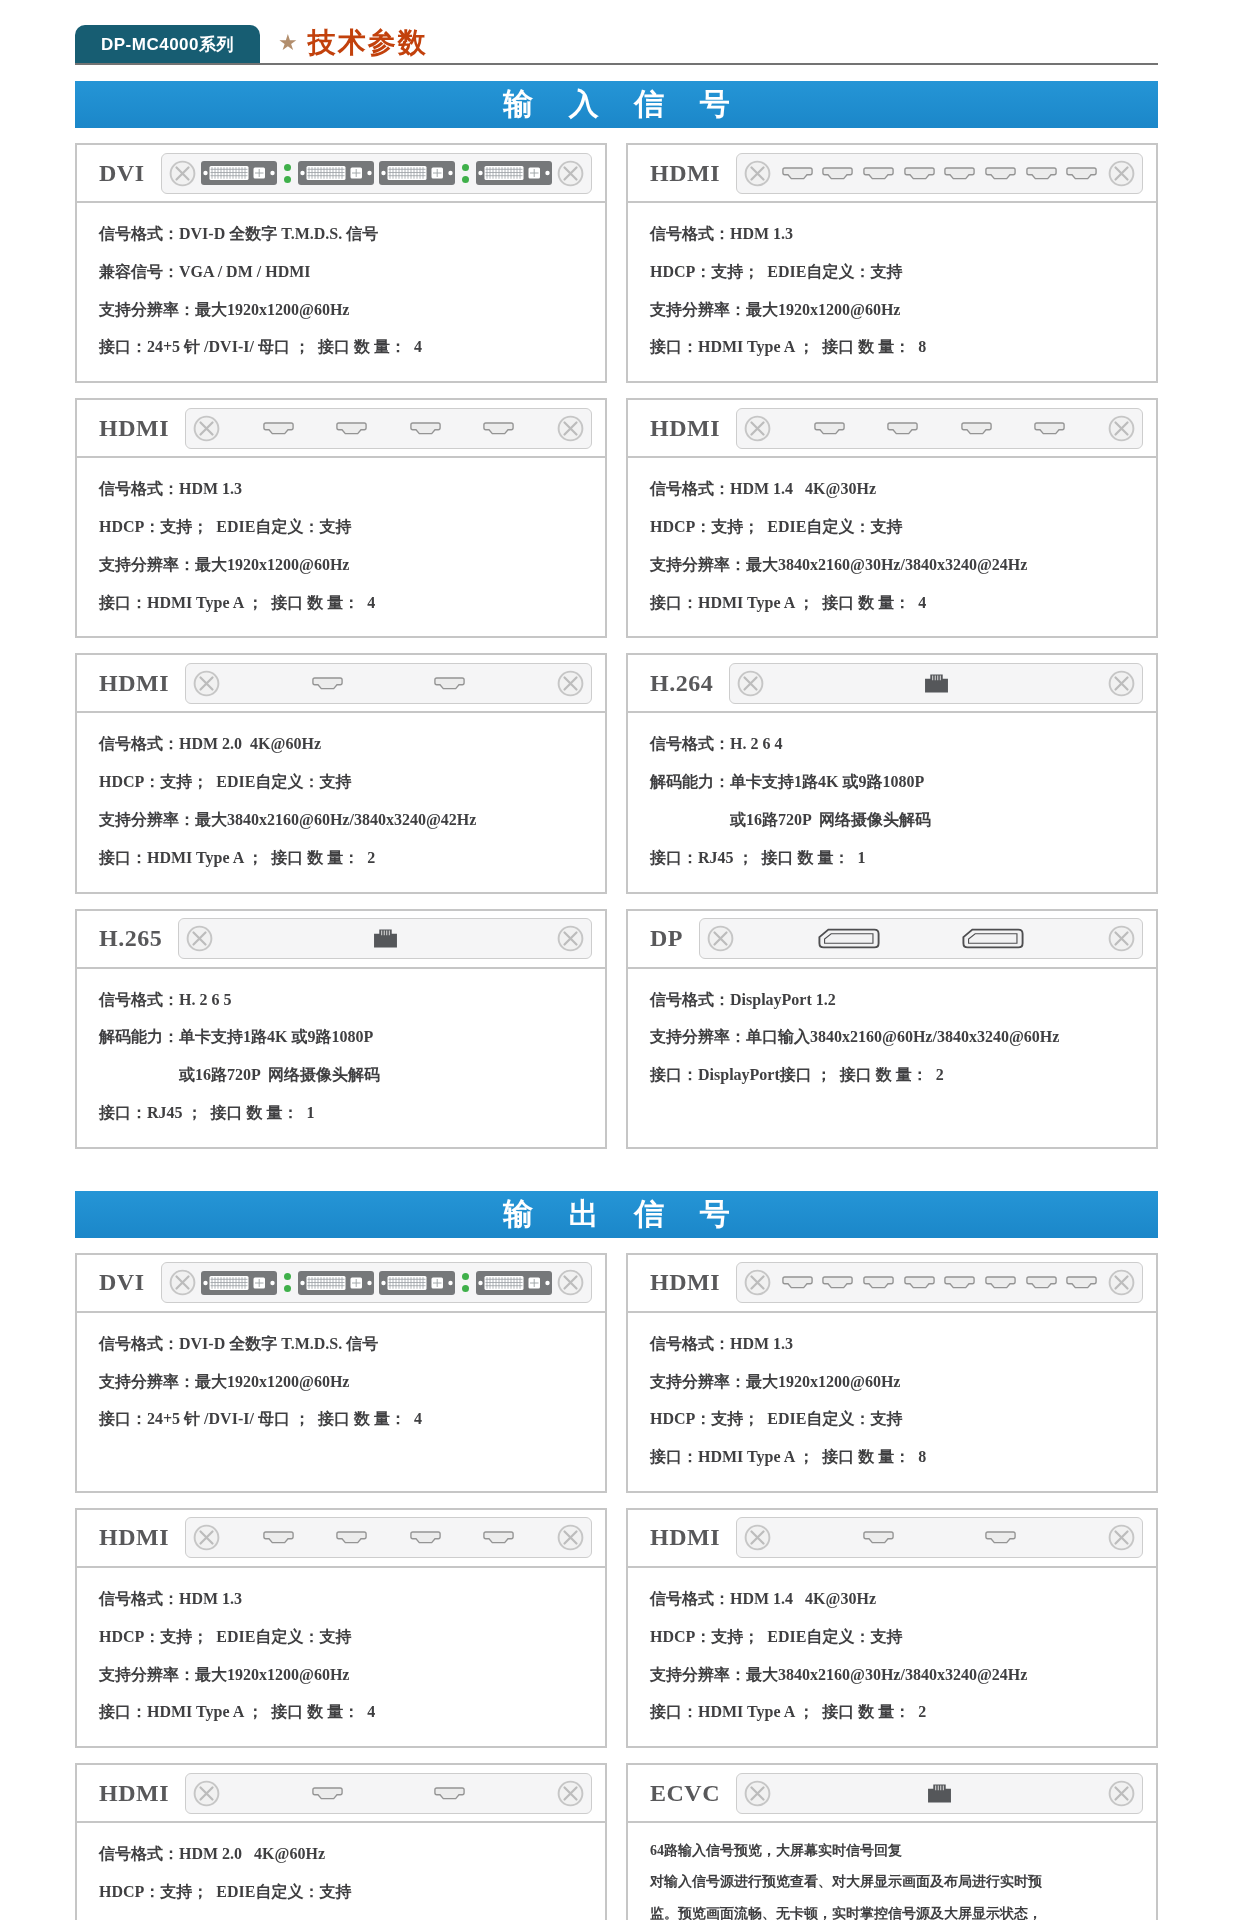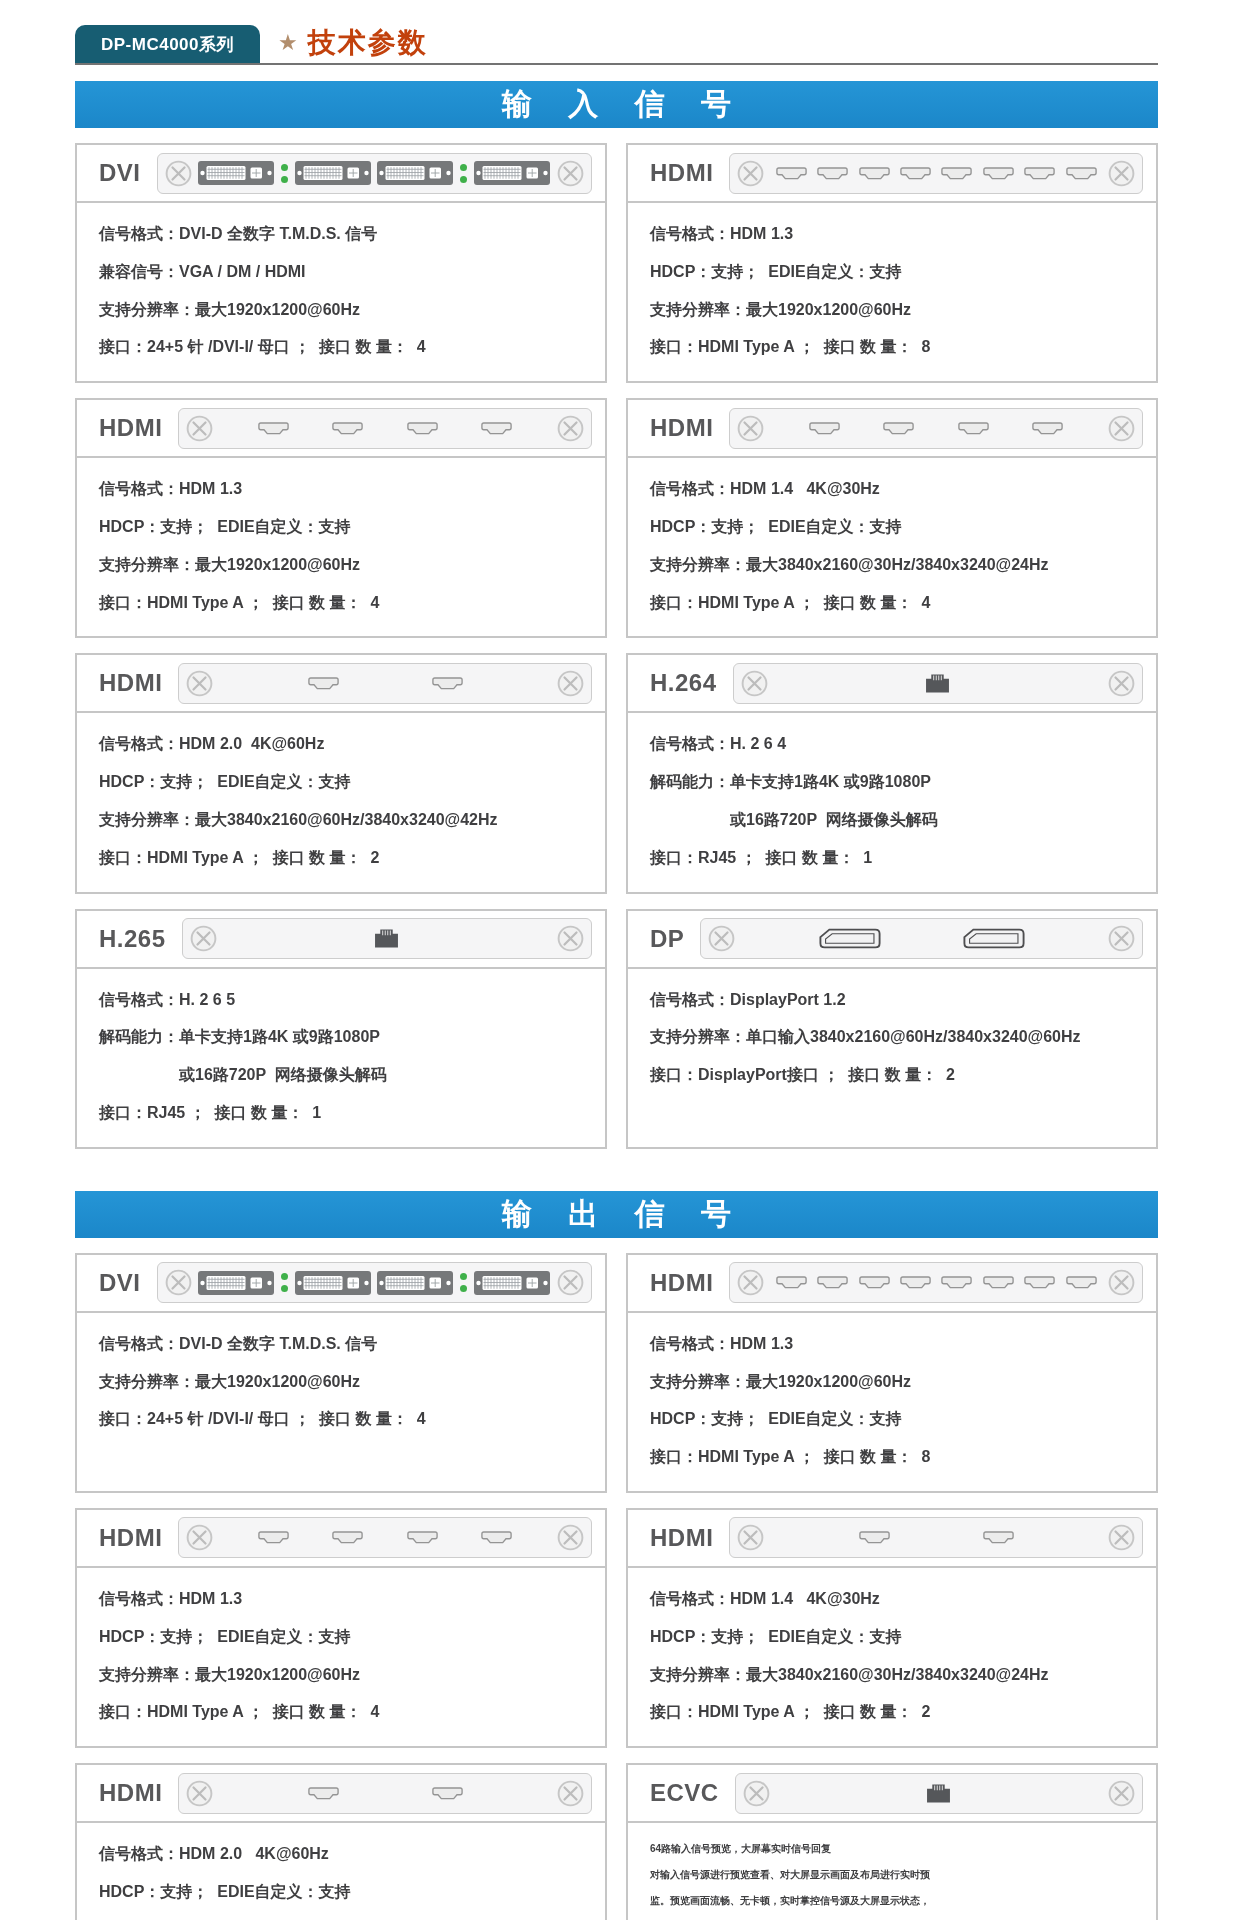--- a/index.html
+++ b/index.html
@@ -8,21 +8,21 @@
 
   
   .header-row { display: flex; align-items: flex-end; border-bottom: 2px solid #737373; }
   .series-tab { background: #175d72; color: #fff; font-size: 17px; font-weight: bold;
                 padding: 8px 26px 7px; border-radius: 10px 10px 0 0; letter-spacing: .5px; }
   .title-wrap { display: flex; align-items: center; margin: 0 0 1px 18px; }
   .star { color: #b28e6d; font-size: 22px; line-height: 1; }
   .page-title { margin: 0 0 0 10px; color: #c2410c; font-size: 28px; font-weight: bold; letter-spacing: 2px; }
 
   
-  .sig-section { margin-top: 16px; }
+  .sig-section { margin-top: 16px; font-family: Liberation Serif, serif; }
   .sig-section + .sig-section { margin-top: 42px; }
   .banner { height: 47px; background: linear-gradient(180deg, #2595d6 0%, #1b87c9 100%);
             color: #fff; font-size: 30px; font-weight: bold; letter-spacing: 14px; text-indent: 14px;
             display: flex; align-items: center; justify-content: center; }
 
   
   .grid { margin-top: 15px; display: grid; grid-template-columns: 1fr 1fr; gap: 15px 19px; }
   .card { border: 2px solid #c6c6c6; background: #fff; display: flex; flex-direction: column; }
   .card-head { display: flex; align-items: center; height: 58px; padding: 7px 13px 7px 22px;
                border-bottom: 2px solid #c6c6c6; }
@@ -38,21 +38,21 @@
   .dp-svg { width: 62px; height: 21px; }
   .dvi-pair { display: flex; align-items: center; gap: 6px; }
   .gdots { display: flex; flex-direction: column; gap: 5px; }
   .gdots i { width: 7px; height: 7px; border-radius: 50%; background: #3fb04a; }
 
   
   .card-body { flex: 1; padding: 21px 24px 6px 22px; }
   .spec-line { margin: 0 0 17px; font-size: 16px; font-weight: bold; color: #3f3f41;
                line-height: 1.3; white-space: pre-wrap; }
   .dense .card-body { padding-top: 19px; }
-  .dense .spec-line { margin-bottom: 13px; font-size: 10px; }
+  .dense .spec-line { margin-bottom: 13px; font-size: 14px; }
 </style>
 </head>
 <body>
 
 <div class="page">
   <div class="header-row">
     <div class="series-tab">DP-MC4000系列</div>
     <div class="title-wrap">
       <span class="star">★</span>
       <h1 class="page-title">技术参数</h1>

